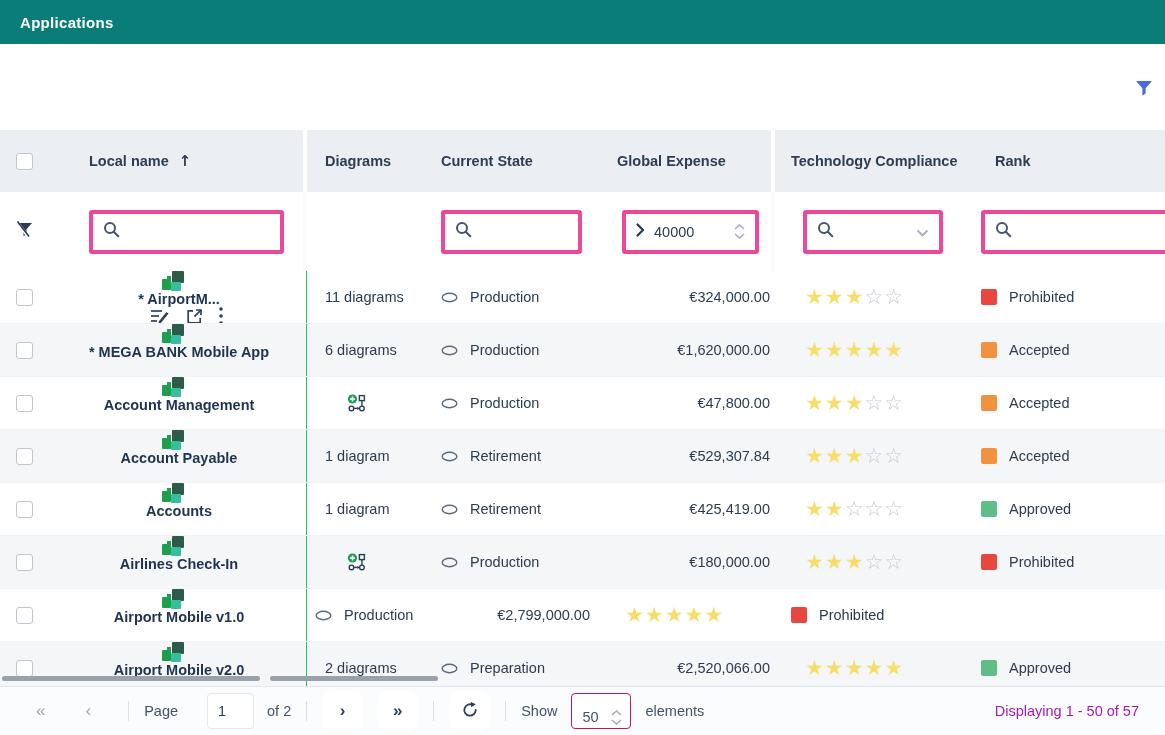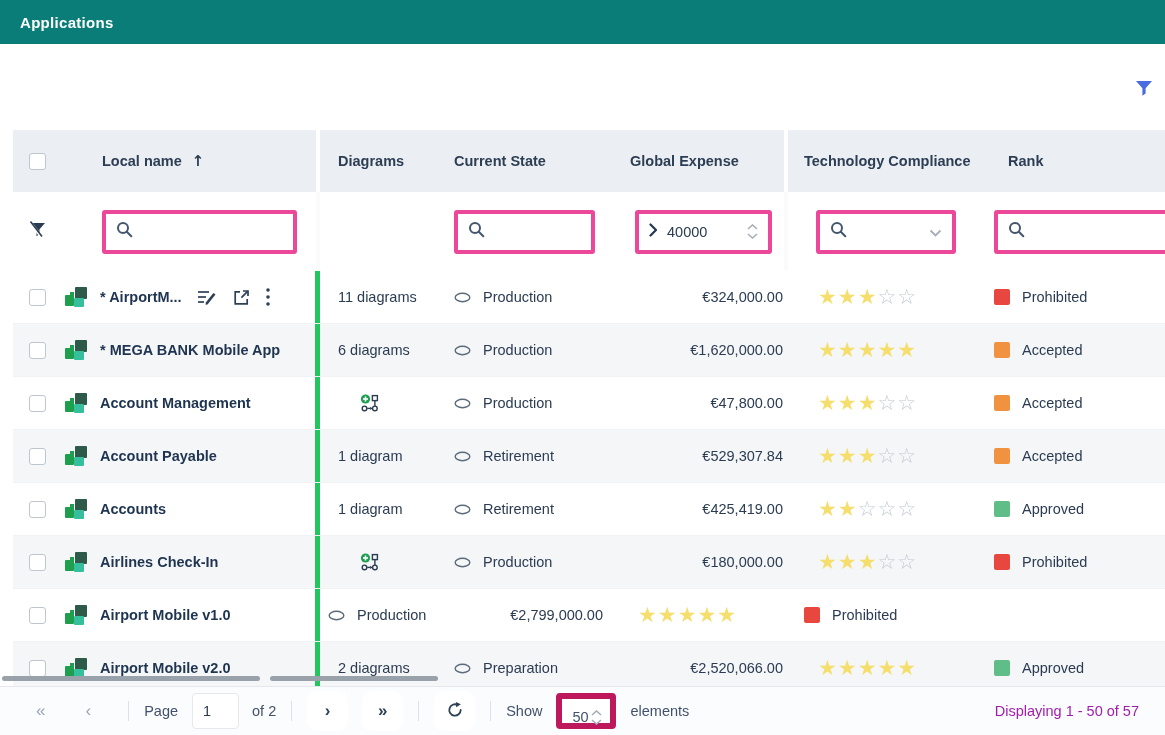--- a/index.html
+++ b/index.html
@@ -9,21 +9,21 @@
   
   .topbar { height:44px; background:#0A7D78; display:flex; align-items:center; padding:0 20px; }
   .topbar .title { color:#fff; font-size:15px; font-weight:700; letter-spacing:.3px; }
 
   
   .toolbar { height:86px; position:relative; background:#fff; }
   .funnel-btn { position:absolute; right:13px; top:37px; cursor:pointer; }
 
   
   .grid { position:relative; height:556px; overflow:hidden; }
-  .grid-row { display:grid; grid-template-columns:48px 259px 126px 162px 180px 190px 1fr; align-items:center;margin-left:13px; }
+  .grid-row { display:grid; grid-template-columns:48px 259px 126px 162px 180px 190px 1fr; align-items:center; }
   .ghead { height:62px; background:#EBEEF2; font-size:14.5px; font-weight:700; color:#2C3E54; }
   .ghead .hcell { display:flex; align-items:center; height:100%; }
   .h-name{ padding-left:41px; } .h-diag{ padding-left:18px; } .h-state{ padding-left:8px; }
   .h-exp{ padding-left:22px; } .h-rank{ padding-left:30px; } .h-tech{ padding-left:16px; white-space:nowrap; }
   .sort-arrow { margin-left:10px; font-family:"DejaVu Sans",sans-serif; font-size:15px; }
   .ghead .sep, .gfilter .sep { border-right:4px solid #FAFBFC; }
   .ghead .sep { border-right-color:#FFFFFF; }
 
   .gfilter { height:79px; background:#fff; }
   .fcell { display:flex; align-items:center; height:100%; }
@@ -35,21 +35,21 @@
   .f-input input { border:none; outline:none; flex:1; min-width:0; font:inherit; font-size:14.5px; color:#2B3C52; background:transparent; }
   .spinner { display:flex; flex-direction:column; gap:3px; align-items:center; cursor:pointer; }
 
   
   .body-row { height:53px; border-bottom:1px solid #F0F2F5; background:#fff; font-size:14.5px; color:#2B3C52; }
   .body-row.alt { background:#F5F6F8; }
   .cell { height:100%; display:flex; align-items:center; }
   .c-check { justify-content:center; }
   input[type=checkbox] { width:17px; height:17px; appearance:none; -webkit-appearance:none;
       border:1.5px solid #BFC6CF; border-radius:3px; background:#fff; cursor:pointer; }
-  .c-name { padding-left:4px; overflow:hidden; border-right:5px solid #22c55e; }
+  .c-name { padding-left:4px; overflow:hidden; border-right:1px solid #22c55e;flex-direction:column; }
   .appicon { margin-right:13px; display:flex; flex:0 0 auto; }
   .nametext { font-weight:700; color:#1E3450; white-space:nowrap; cursor:pointer; }
   .actions { display:flex; align-items:center; gap:16px; margin-left:16px; }
   .actions span { display:flex; cursor:pointer; }
   .c-diag { padding-left:18px; font-weight:500; }
   .c-diag .diagicon { margin-left:22px; display:flex; cursor:pointer; }
   .c-state { gap:12px; padding-left:8px; }
   .c-state .oval { display:flex; }
   .c-exp { justify-content:flex-end; padding-right:5px; font-weight:500; }
   .c-rank { padding-left:30px; font-family:"DejaVu Sans",sans-serif; font-size:21px; letter-spacing:1px; line-height:1; }
@@ -62,28 +62,28 @@
   .hbar .thumb { position:absolute; top:0; height:5px; background:#99A1AB; border-radius:3px; cursor:grab; }
   .thumb.t1 { left:2px; width:258px; } .thumb.t2 { left:270px; width:168px; }
 
   
   .footer { height:49px; border-top:1px solid #E4E7EB; background:#FBFCFD; display:flex; align-items:center;
             padding:0 26px 0 36px; font-size:14.5px; color:#42526B; }
   .nav-dis { color:#9AA5B2; font-size:17px; cursor:default; }
   .nav-en { color:#2E4053; font-size:17px; font-weight:700; }
   .pg-first{ margin-right:40px; } .pg-prev{ margin-right:22px; }
   .psep { width:1px; height:20px; background:#DDE1E7; margin:0 15px; flex:0 0 auto; }
-  .pg-label { margin-right:14px; }
+  .pg-label { margin-right:29px; }
   .pginput { width:47px; height:36px; border:1px solid #E5E8EC; border-radius:4px; background:#fff;
              padding:0 10px; font:inherit; color:#2B3B50; outline:none; margin-right:13px; }
   .pgbtn { width:41px; height:40px; border-radius:10px; background:#fff; display:flex; align-items:center;
            justify-content:center; cursor:pointer; }
   .pg-next { margin-right:14px; }
   .show-label { margin-right:14px; }
-  .showbox { width:60px; height:36px; border:6px solid #be185d; border-radius:4px; background:#fff;
+  .showbox { width:60px; height:36px; border:1px solid #be185d; border-radius:4px; background:#fff;
              display:flex; align-items:center; padding:12px 8px 0 10px; margin-right:14px; }
   .showbox .val { flex:1; }
   .displaying { margin-left:auto; color:#a21caf; }
 </style>
 </head>
 <body>
 
 <div class="topbar">
   <span class="title">Applications</span>
 </div>

